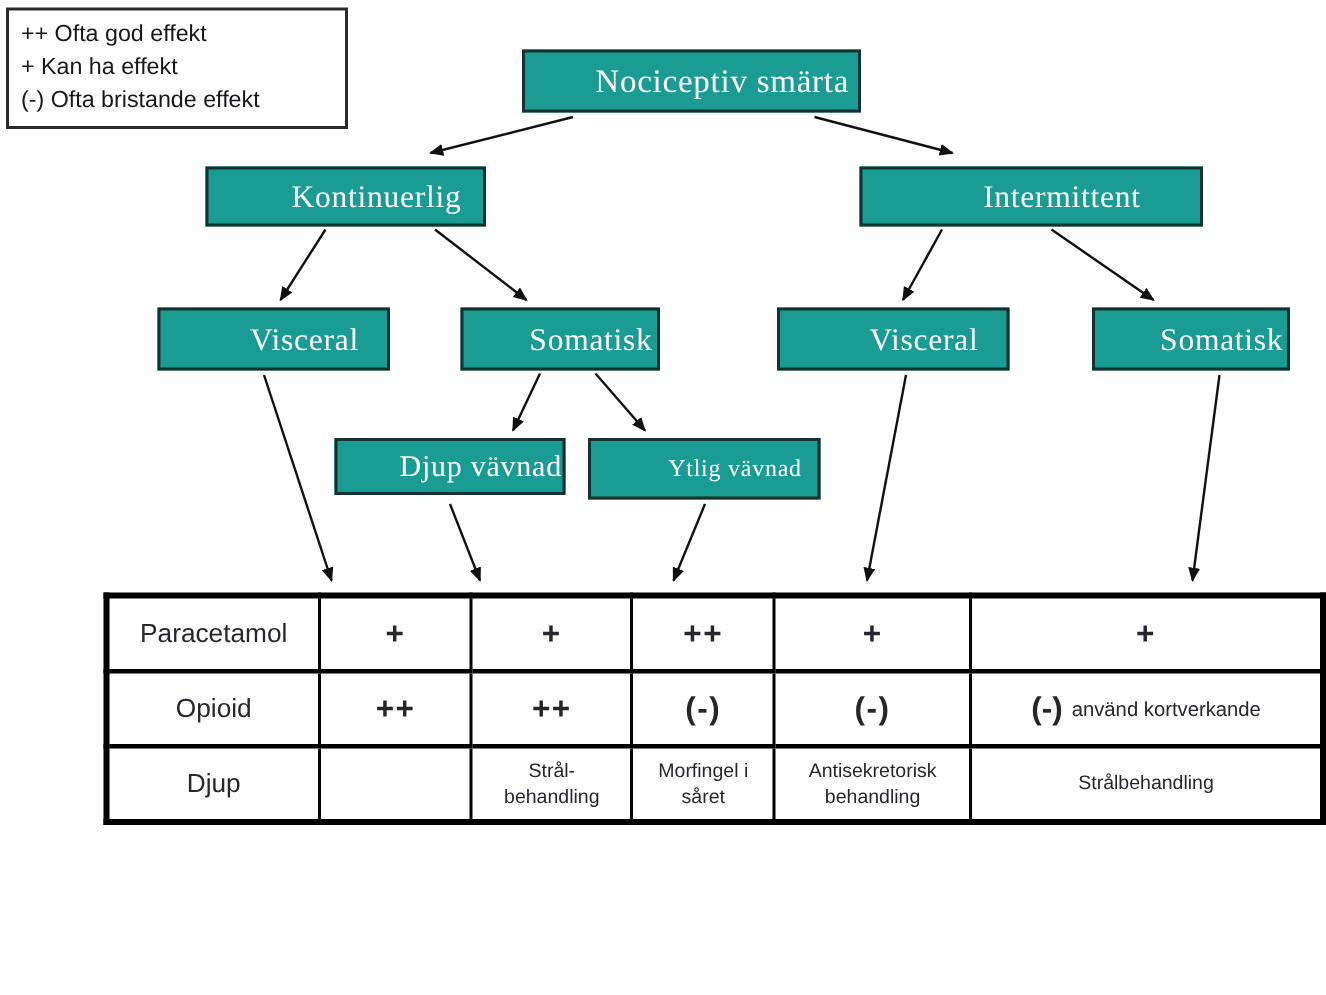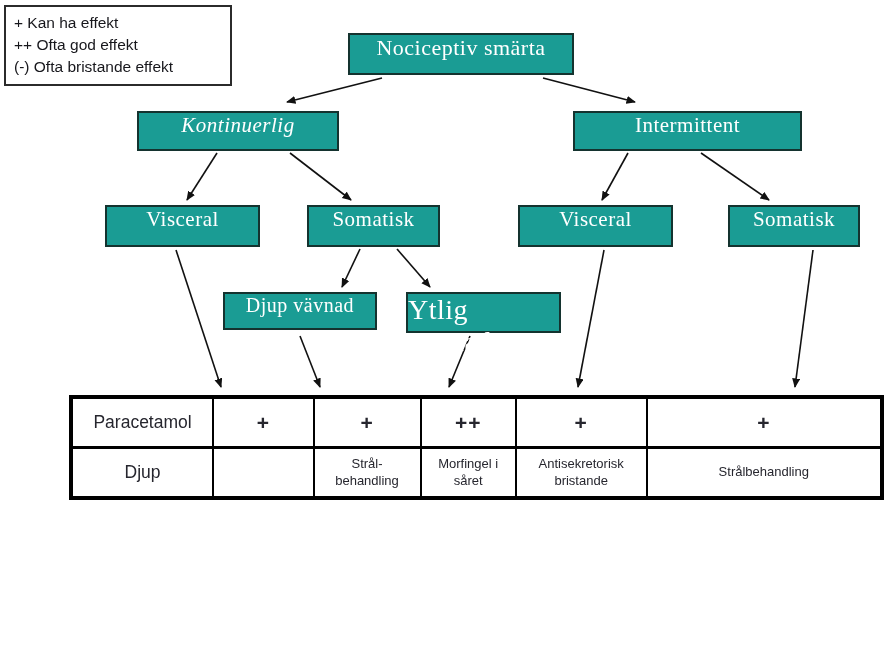--- a/index.html
+++ b/index.html
@@ -29,35 +29,37 @@
     line-height: 1.42;
     background: #fff;
   }
   
   .node {
     position: absolute;
     background: var(--node-fill, #1A9C94);
     border: 2px solid var(--node-border, #14332F);
     color: var(--node-text, #ffffff);
     display: flex;
+    align-items: center;
     justify-content: center;
     font-family: "Liberation Serif", serif;
     font-size: 21px;
     box-sizing: border-box;
     letter-spacing: 0.5px;
+    padding-left: 41px;
   }
   .node--root { left:348px; top:33px;  width:226px; height:42px; font-size:22px; }
-  .node--kontinuerlig { left:137px; top:111px; width:202px; height:40px;font-style:italic; }
+  .node--kontinuerlig { left:137px; top:111px; width:187px; height:40px; }
   .node--intermittent { left:549px; top:111px; width:229px; height:40px;margin-left:24px; }
   .node--visceral-l { left:105px; top:205px; width:155px; height:42px; }
   .node--somatisk-l { left:307px; top:205px; width:133px; height:42px; }
   .node--visceral-r { left:518px; top:205px; width:155px; height:42px; }
   .node--somatisk-r { left:728px; top:205px; width:132px; height:42px; }
   .node--djup  { left:223px; top:292px; width:154px; height:38px; font-size:20px; }
-  .node--ytlig { left:406px; top:292px; width:155px; height:41px; font-size:28px; }
+  .node--ytlig { left:392px; top:292px; width:155px; height:41px; font-size:16px; }
   
   table.tx {
     position: absolute;
     left: 22px; top: 395px;
     border-collapse: collapse;
     table-layout: fixed;
     background: #fff;
     border: 4px solid #000;
     color: var(--table-text, #26262E);
     margin-left: 47px;
@@ -119,22 +121,22 @@
       <line x1="397" y1="249" x2="430" y2="287" marker-end="url(#ah)"></line>
       <line x1="176" y1="250" x2="221" y2="387" marker-end="url(#ah)"></line>
       <line x1="300" y1="336" x2="320" y2="387" marker-end="url(#ah)"></line>
       <line x1="470" y1="336" x2="449" y2="387" marker-end="url(#ah)"></line>
       <line x1="604" y1="250" x2="578" y2="387" marker-end="url(#ah)"></line>
       <line x1="813" y1="250" x2="795" y2="387" marker-end="url(#ah)"></line>
     </g>
   </svg>
 
   <div class="legend">
+    <div>++ Ofta god effekt</div>
     <div>+ Kan ha effekt</div>
-    <div>++ Ofta god effekt</div>
     <div>(-) Ofta bristande effekt</div>
   </div>
 
   <div class="node node--root">
     <span>Nociceptiv smärta</span>
   </div>
   <div class="node node--kontinuerlig">
     <span>Kontinuerlig</span>
   </div>
   <div class="node node--intermittent">
@@ -171,26 +173,36 @@
     <tbody>
       <tr>
         <td class="rowlabel">Paracetamol</td>
         <td class="mark">+</td>
         <td class="mark">+</td>
         <td class="mark">++</td>
         <td class="mark">+</td>
         <td class="mark">+</td>
       </tr>
       <tr class="rthick">
+        <td class="rowlabel">Opioid</td>
+        <td class="mark">++</td>
+        <td class="mark">++</td>
+        <td class="mark">(-)</td>
+        <td class="mark">(-)</td>
+        <td class="marknote">
+          <span class="m">(-)</span><span class="n">använd kortverkande</span>
+        </td>
+      </tr>
+      <tr class="rthick">
         <td class="rowlabel">Djup</td>
         <td class="small"></td>
         <td class="small">Strål-
 behandling</td>
         <td class="small">Morfingel i
 såret</td>
         <td class="small">Antisekretorisk
-bristande</td>
+behandling</td>
         <td class="small">Strålbehandling</td>
       </tr>
     </tbody>
   </table>
 
 </div>
 
 </body></html>

